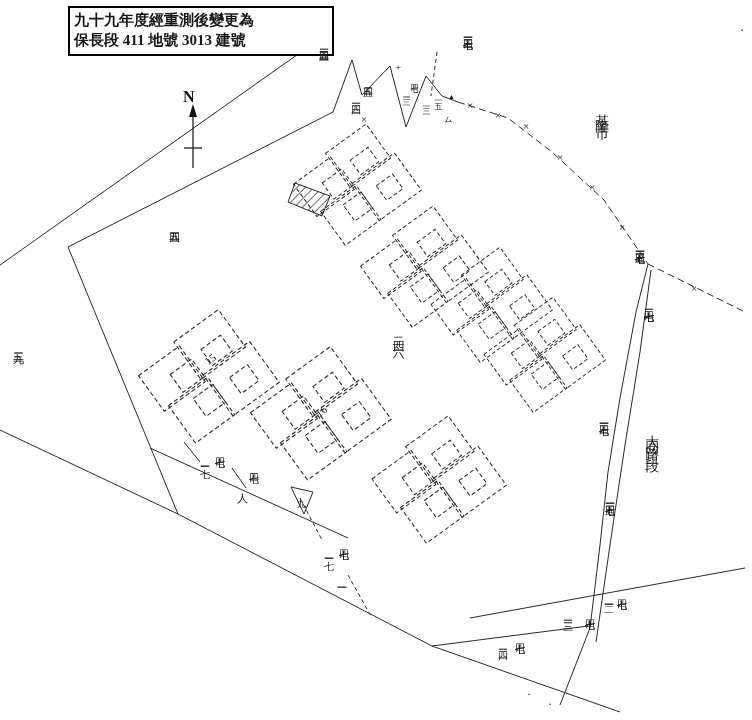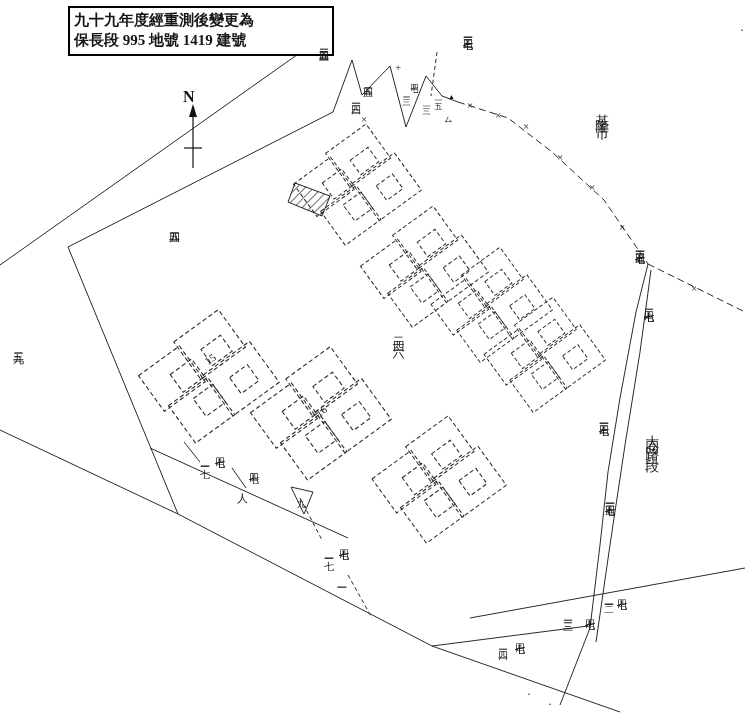--- a/index.html
+++ b/index.html
@@ -79,21 +79,21 @@
 
     <g stroke="#111" stroke-width="1.2">
       <line x1="193" y1="168" x2="193" y2="112"></line>
       <line x1="184" y1="148" x2="202" y2="148"></line>
       <path d="M193,104 L189,117 L197,117 Z" fill="#111" stroke="none"></path>
     </g>
   </svg>
 
   <div id="title-box">
     <div>九十九年度經重測後變更為</div>
-    <div>保長段 995 地號 1419 建號</div>
+    <div>保長段 411 地號 3013 建號</div>
   </div>
 
   <div id="compass-n">N</div>
 
   <div id="labels">
       <div class="vlabel" style="left: 318px; top: 44px; font-size: 10px;">二四五ー三三</div>
       <div class="vlabel" style="left: 362px; top: 80px; font-size: 10px;">二四五</div>
       <div class="vlabel" style="left: 350px; top: 98px; font-size: 10px;">ー三四</div>
       <div class="vlabel" style="left: 462px; top: 32px; font-size: 10px;">七七四ー一三三</div>
       <div class="vlabel" style="left: 594px; top: 102px; font-size: 14px; letter-spacing: 6px;">基隆市</div>

